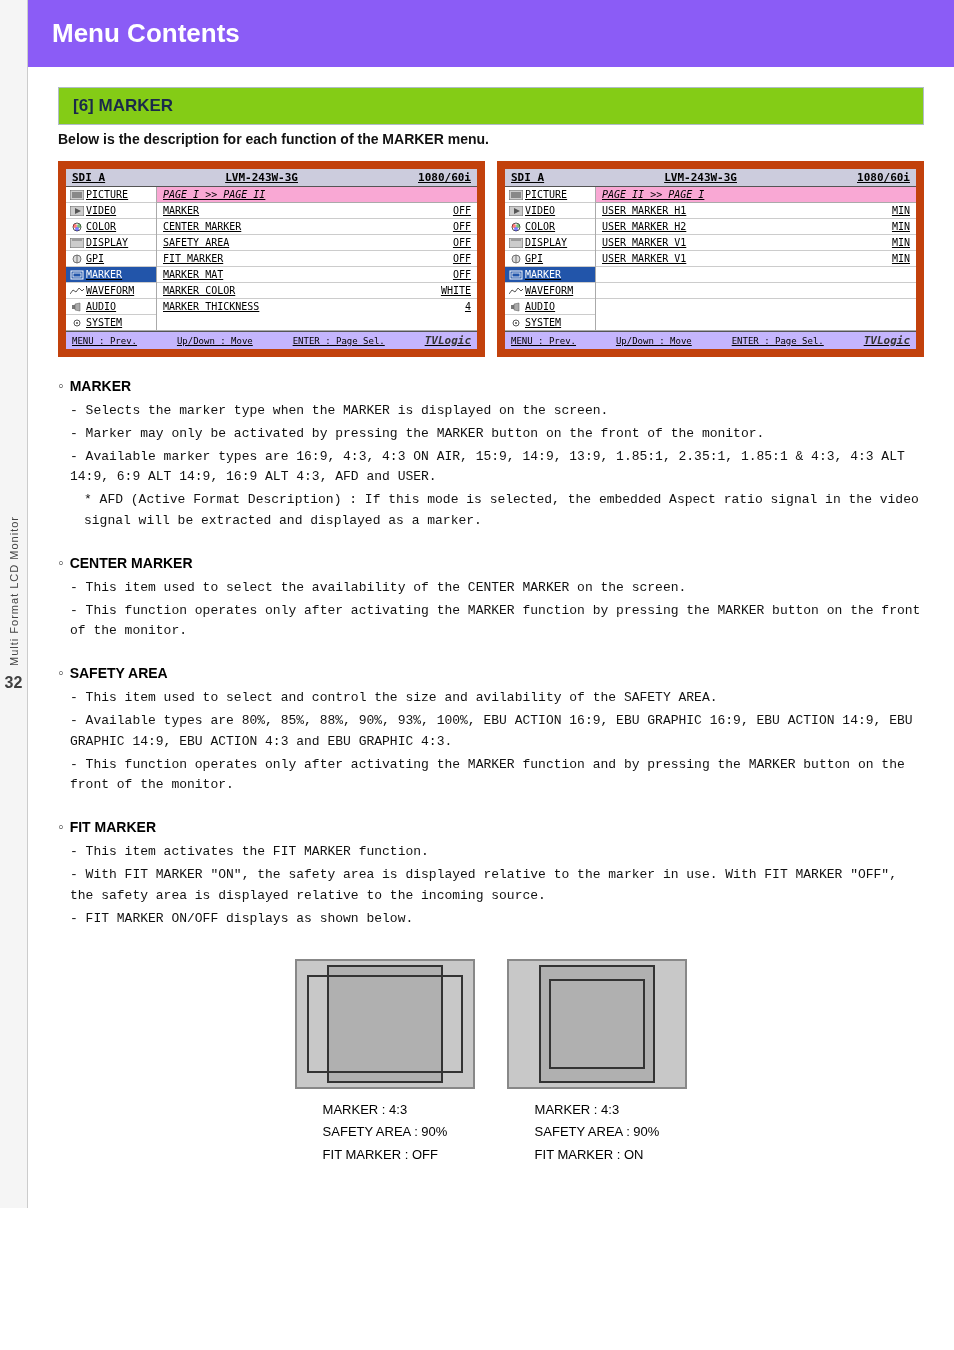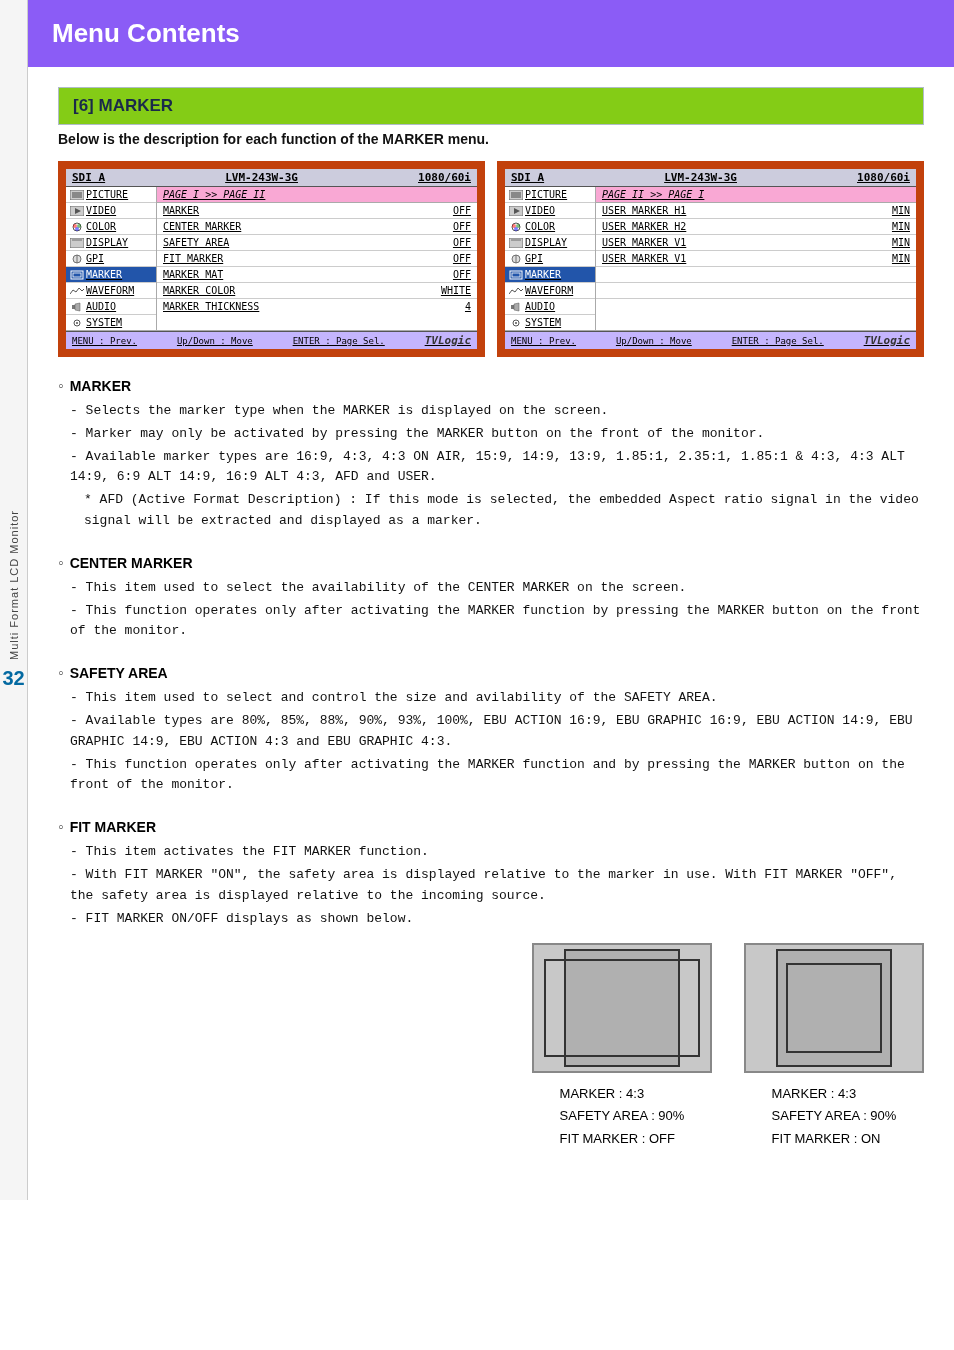--- a/index.html
+++ b/index.html
@@ -148,22 +148,22 @@
       margin-bottom: 2px;
       font-family: Liberation Mono, monospace;
     }
     .bullet-text .asterisk-note {
       padding-left: 14px;
     }
 
     .fit-marker-row {
       display: flex;
       gap: 32px;
-      justify-content: flex-end;
-      margin-top: 14px;
+      justify-content: center;
+      margin-top: 30px;
     }
     .fit-marker-box {
       display: flex;
       flex-direction: column;
       align-items: center;
     }
     .fit-marker-visual {
       width: 180px;
       height: 130px;
       background: #d0d0d0;
@@ -191,23 +191,23 @@
     }
     .side-bar-text {
       writing-mode: vertical-rl;
       transform: rotate(180deg);
       font-size: 11px;
       color: #444;
       white-space: nowrap;
       letter-spacing: 1px;
     }
     .side-bar-num {
-      font-size: 20px;
-      font-weight: bold;
-      color: #0369a1;
+      font-size: 16px;
+      font-weight: bold;
+      color: #404040;
       margin-top: 8px;
     }
   </style>
 </head>
 <body>
 
 <div class="page-wrapper">
 
   <div class="side-bar">
     <span class="side-bar-text">Multi Format LCD Monitor</span>

